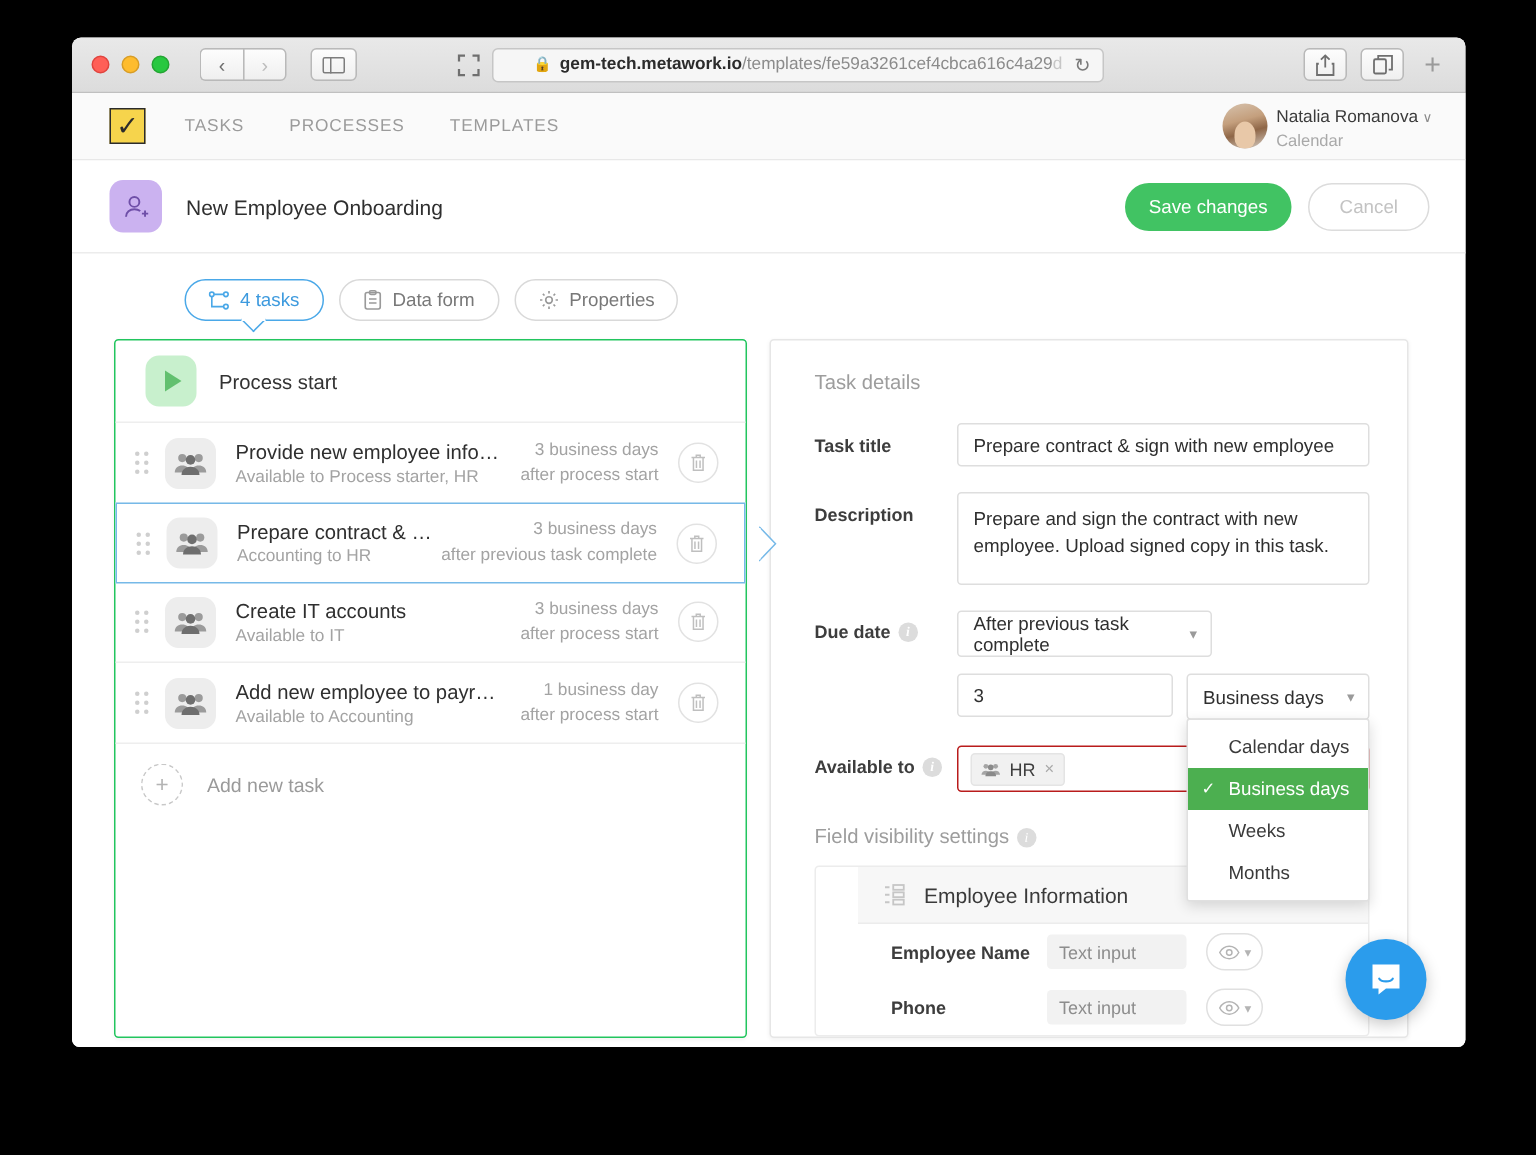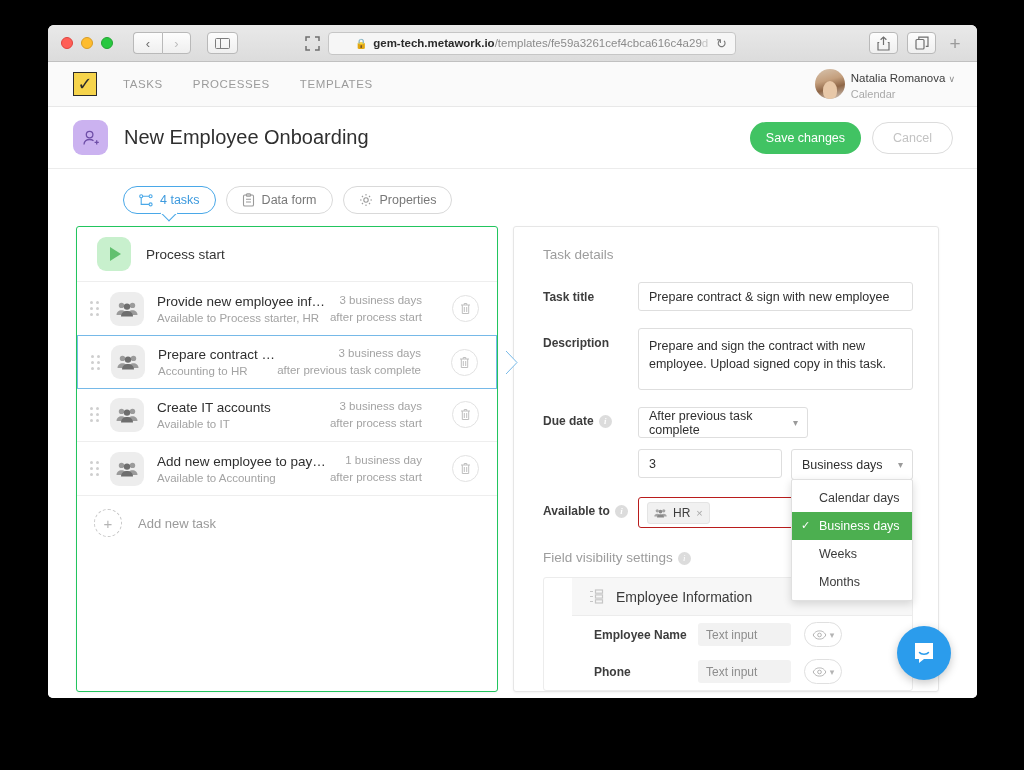--- a/index.html
+++ b/index.html
@@ -118,21 +118,21 @@
   .caret { font-size: 9px; color: #8a8a8a; margin-left: 3px;}
 
   .titlerow {
     height: 62px; border-bottom: 1px solid #ececec;
     display: flex; align-items: center; position: relative; background:#fff;
   }
   .ticon {
     margin-left: 25px; width: 35px; height: 35px; border-radius: 9px;
     background: #cbb2f0; display:flex; align-items:center; justify-content:center;
   }
-  .ptitle { margin-left: 16px; font-size: 20px; color: #2f2f2f; }
+  .ptitle { margin-left: 16px; font-size: 14px; color: #2f2f2f; }
   .actions { position: absolute; right: 24px; display: flex; align-items: center; gap: 11px;}
   .btn-save {
     background: #41c363; color: #fff; border: none; border-radius: 16px;
     font-size: 12.5px; padding: 9px 16px; font-family: inherit; cursor: pointer;
   }
   .btn-cancel {
     background: #fff; color: #c3c3c3; border: 1px solid #dcdcdc; border-radius: 16px;
     font-size: 12.5px; padding: 8px 20px; font-family: inherit; cursor: pointer;
   }
 
@@ -192,21 +192,21 @@
   .tgicon {
     margin-left: 11px; width: 34px; height: 34px; border-radius: 9px; background: #ededed;
     display: flex; align-items: center; justify-content: center;
   }
   .tinfo { margin-left: 13px; flex: 1; min-width: 0; }
   .tname {
     font-size: 13.5px; color: #2f2f2f; white-space: nowrap; overflow: hidden;
     text-overflow: ellipsis; max-width: 180px;
   }
   .tsub { font-size: 11.5px; color: #a3a3a3; margin-top: 3px; }
-  .tdue { text-align: right; font-size: 11.5px; color: #a3a3a3; line-height: 1.45; margin-right: 30px; }
+  .tdue { text-align: right; font-size: 11.5px; color: #a3a3a3; line-height: 1.45; margin-right: 13px; }
   .trash {
     width: 27px; height: 27px; border-radius: 50%; border: 1px solid #e2e2e2;
     display: flex; align-items: center; justify-content: center; margin-right: 18px; flex: none;
   }
   .addrow { height: 54px; display: flex; align-items: center; }
   .addcircle {
     margin-left: 17px; width: 28px; height: 28px; border-radius: 50%;
     border: 1px dashed #c8c8c8; display: flex; align-items: center; justify-content: center;
     color: #b4b4b4; font-size: 15px; line-height: 1;
   }

